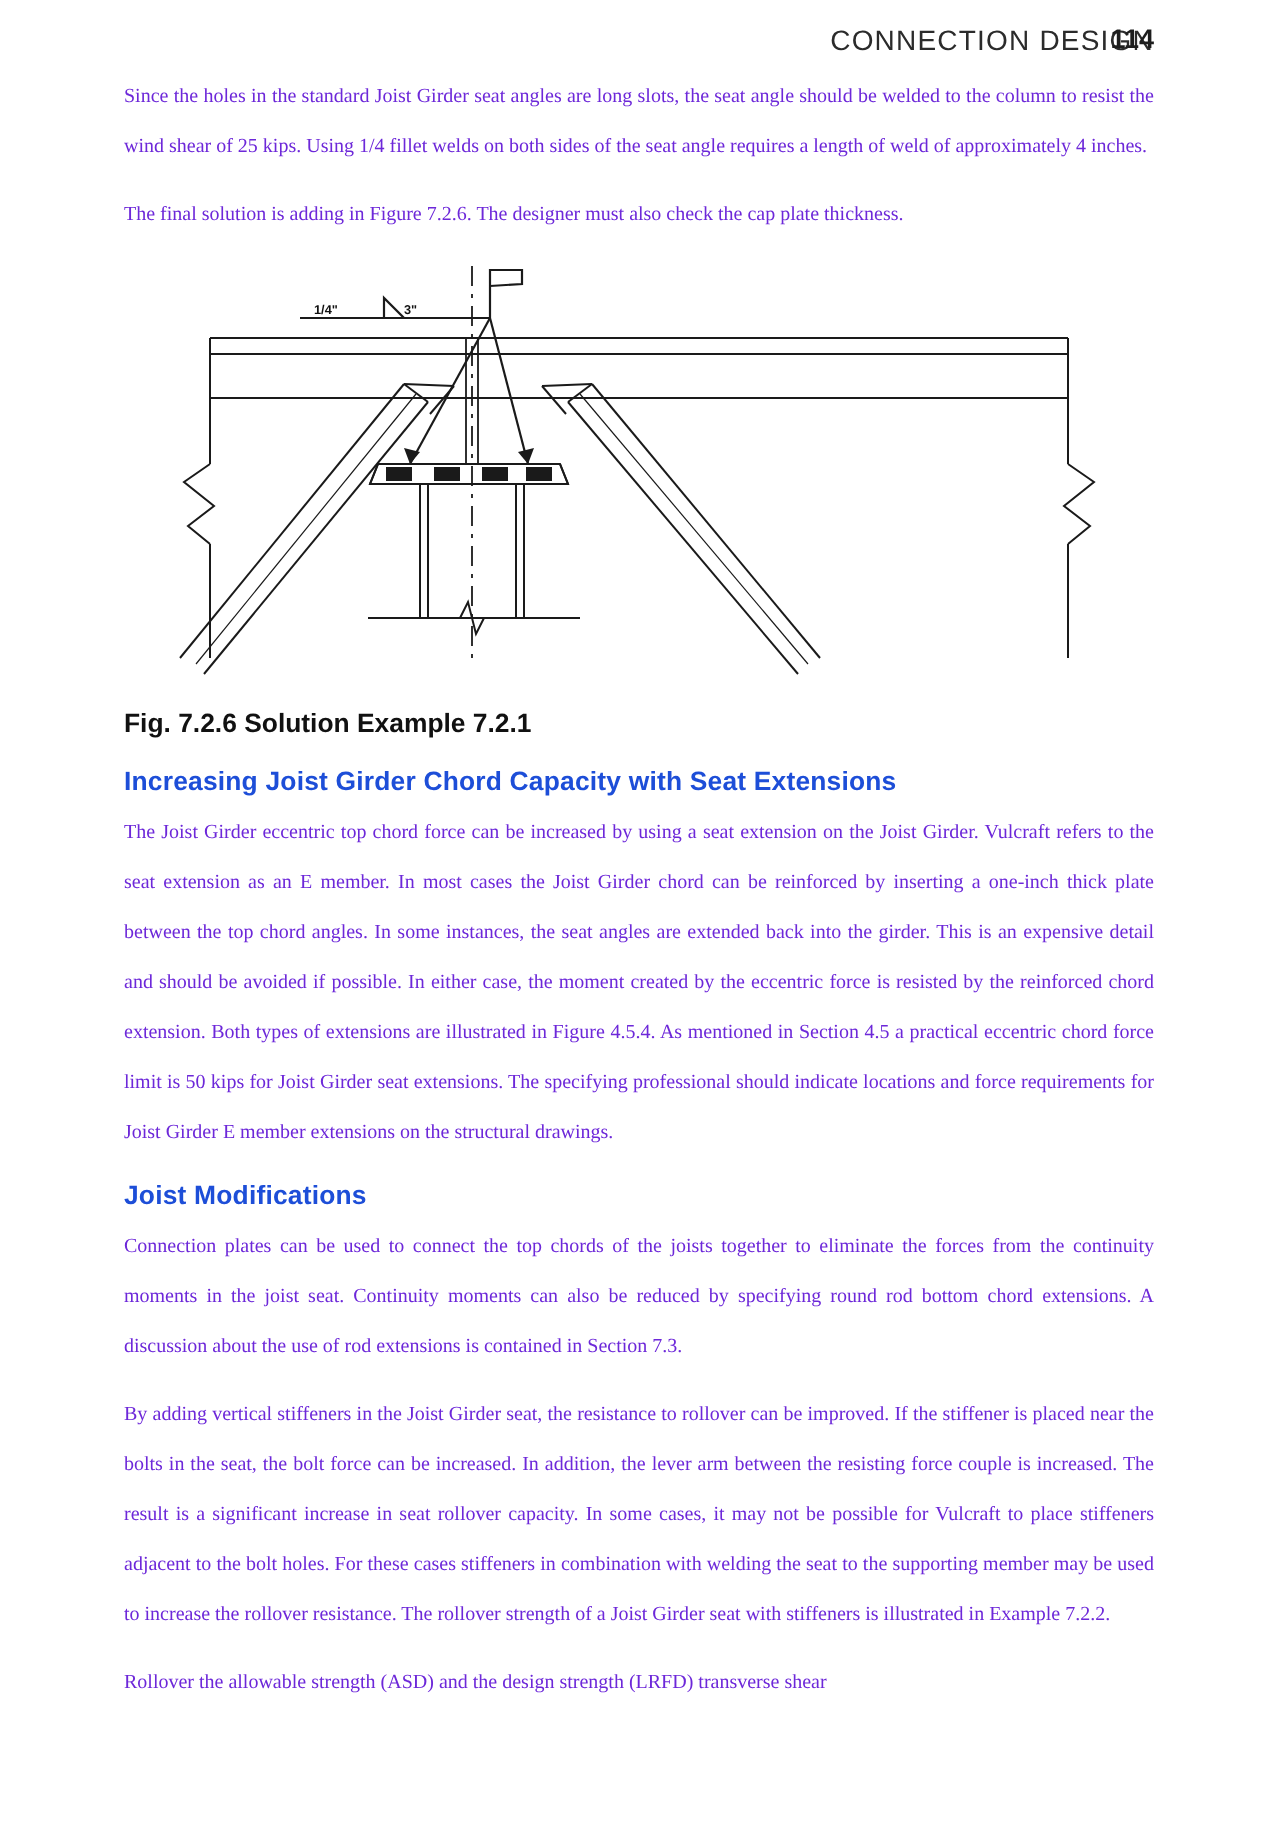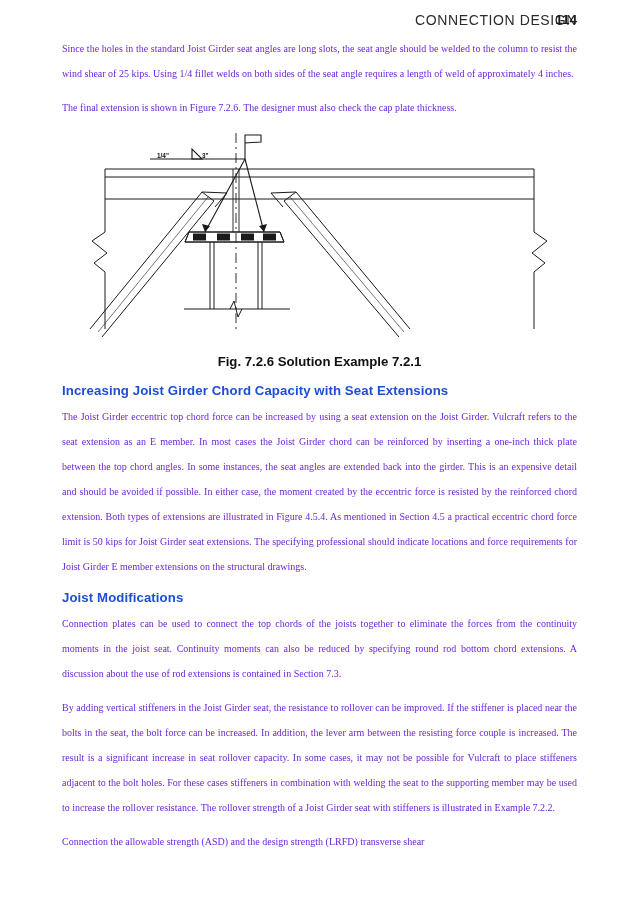--- a/index.html
+++ b/index.html
@@ -70,21 +70,21 @@
     margin-top: 6px;
     margin-bottom: 2px;
   }
   .figure-canvas {
     width: 515px;
     height: 215px;
     margin: 0 auto;
     position: relative;
   }
   .figure-caption {
-    text-align: center;
+    text-align: left;
     font-family: "Liberation Sans", sans-serif;
     font-size: 13.2px;
     font-weight: bold;
     margin-top: 10px;
     margin-bottom: 14px;
     color: #111111;
   }
   .weld-label {
     position: absolute;
     font-family: "Liberation Sans", sans-serif;
@@ -101,21 +101,21 @@
 
 <div class="page">
 
   <div class="page-header">
     <div class="header-title">CONNECTION DESIGN</div>
     <div class="page-number">114</div>
   </div>
 
   <p class="body-text">Since the holes in the standard Joist Girder seat angles are long slots, the seat angle should be welded to the column to resist the wind shear of 25 kips.  Using 1/4 fillet welds on both sides of the seat angle requires a length of weld of approximately 4 inches.</p>
 
-  <p class="body-text">The final extension is shown in Figure 7.2.6. The designer must also check the cap plate thickness.</p>
+  <p class="body-text">The final solution is adding in Figure 7.2.6. The designer must also check the cap plate thickness.</p>
 
   <div class="figure-block">
     <div class="figure-canvas">
       <svg width="515" height="215" viewBox="0 0 515 215">
         <g stroke="#1a1a1a" fill="none" stroke-width="1">
 
           <g stroke-width="1.1">
 
             <line x1="88" y1="30" x2="183" y2="30"></line>
 
@@ -217,15 +217,15 @@
   </div>
 
   <h3 class="section-heading">Increasing Joist Girder Chord Capacity with Seat Extensions</h3>
   <p class="body-text">The Joist Girder eccentric top chord force can be increased by using a seat extension on the Joist Girder. Vulcraft refers to the seat extension as an E member. In most cases the Joist Girder chord can be reinforced by inserting a one-inch thick plate between the top chord angles.  In some instances, the seat angles are extended back into the girder. This is an expensive detail and should be avoided if possible. In either case, the moment created by the eccentric force is resisted by the reinforced chord extension. Both types of extensions are illustrated in Figure 4.5.4. As mentioned in Section 4.5 a practical eccentric chord force limit is 50 kips for Joist Girder seat extensions. The specifying professional should indicate locations and force requirements for Joist Girder E member extensions on the structural drawings.</p>
 
   <h3 class="section-heading">Joist Modifications</h3>
   <p class="body-text">Connection plates can be used to connect the top chords of the joists together to eliminate the forces from the continuity moments in the joist seat. Continuity moments can also be reduced by specifying round rod bottom chord extensions.  A discussion about the use of rod extensions is contained in Section 7.3.</p>
 
   <p class="body-text">By adding vertical stiffeners in the Joist Girder seat, the resistance to rollover can be improved. If the stiffener is placed near the bolts in the seat, the bolt force can be increased. In addition, the lever arm between the resisting force couple is increased. The result is a significant increase in seat rollover capacity. In some cases, it may not be possible for Vulcraft to place stiffeners adjacent to the bolt holes. For these cases stiffeners in combination with welding the seat to the supporting member may be used to increase the rollover resistance.  The rollover strength of a Joist Girder seat with stiffeners is illustrated in Example 7.2.2.</p>
 
-  <p class="body-text">Connection the allowable strength (ASD) and the design strength (LRFD) transverse shear</p>
+  <p class="body-text">Rollover the allowable strength (ASD) and the design strength (LRFD) transverse shear</p>
 
 </div>
 
 </body></html>

